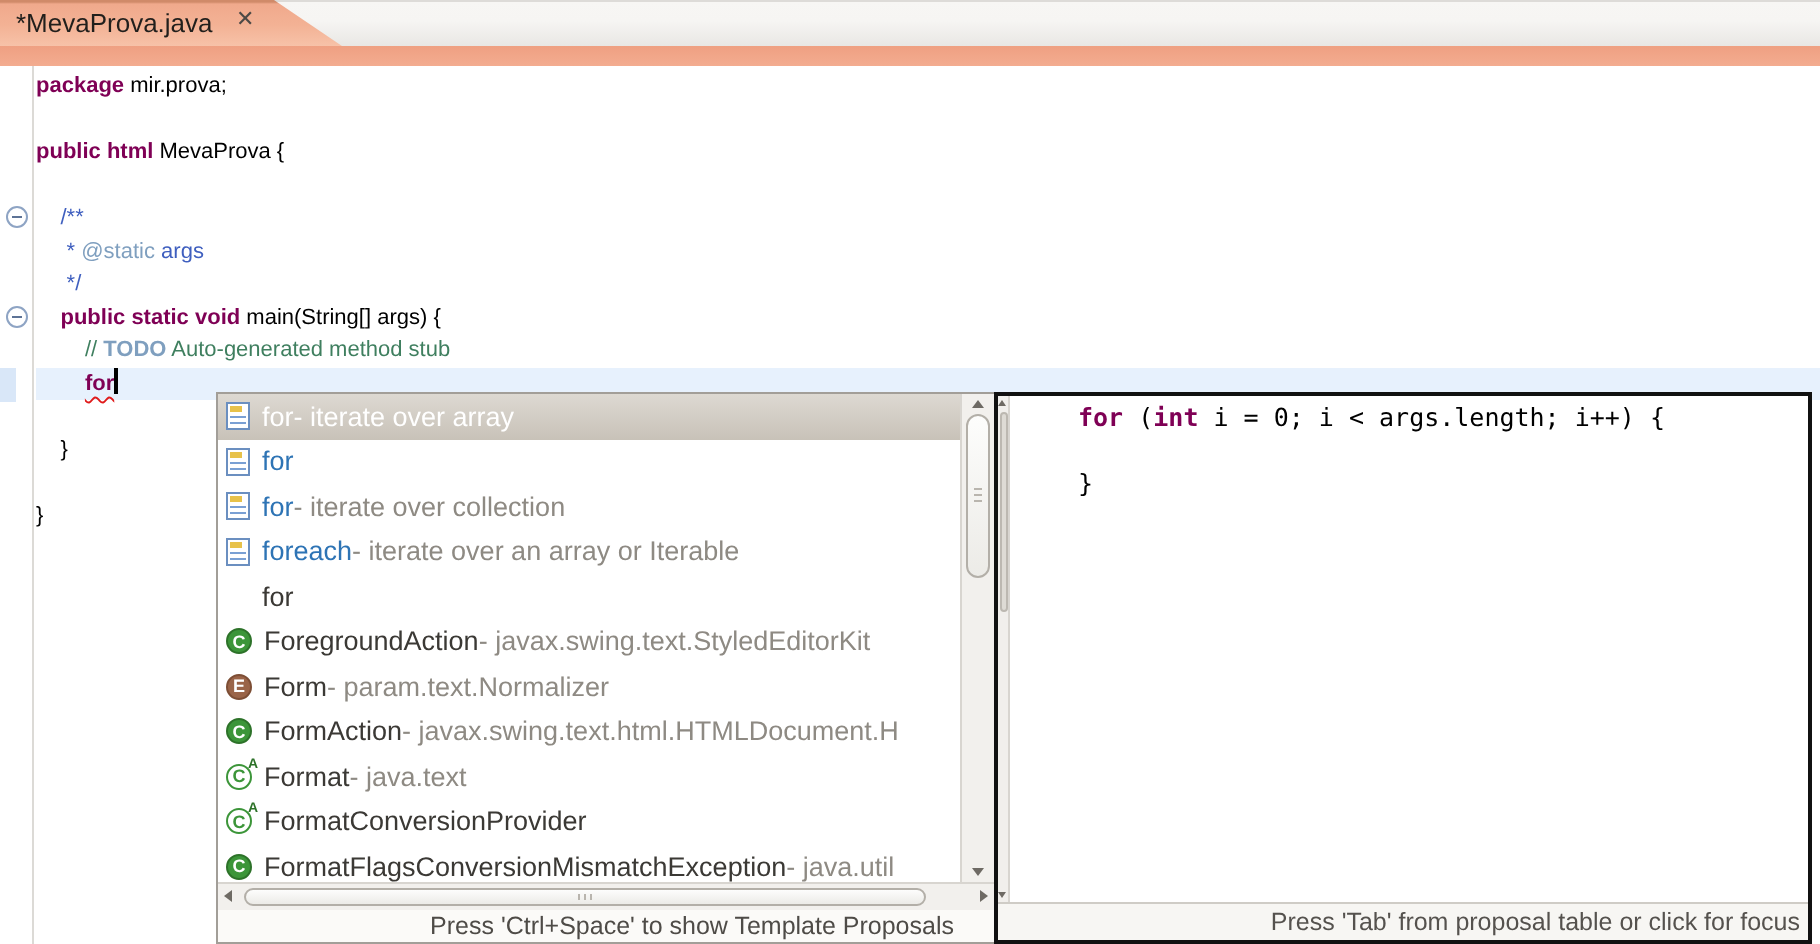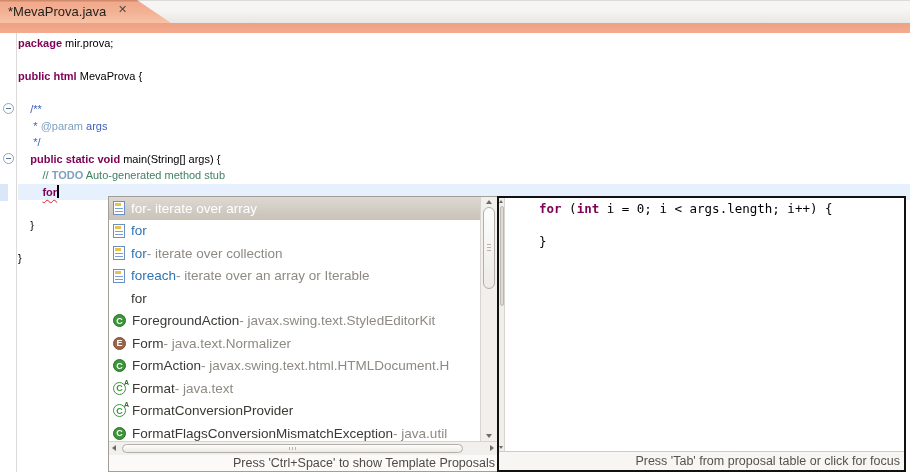--- a/index.html
+++ b/index.html
@@ -82,21 +82,21 @@
   .cap-hthumb { position:absolute; left:13px; right:34px; top:2px; height:9px;
         background:linear-gradient(#fdfdfc,#ecebe7); border:1px solid #b3afa8; border-radius:6px; }
   .cap-hthumb::after { content:''; position:absolute; top:2px; bottom:2px; left:50%; width:8px; margin-left:-4px;
         background:repeating-linear-gradient(90deg,#b9b5ae 0 1px,transparent 1px 3px); }
   .arr-left, .arr-right { position:absolute; top:3px; width:0; height:0;
         border-top:3px solid transparent; border-bottom:3px solid transparent; }
   .arr-left { left:3px; border-right:4px solid #6e6a64; }
   .arr-right { right:3px; border-left:4px solid #6e6a64; }
 
   .cap-status { position:absolute; left:0; right:0; bottom:0; height:16px; background:#fbfaf8;
-        font-size:12.5px; color:#4e4b47; text-align:right; line-height:16px; padding-right:2px;
+        font-size:12.5px; color:#4e4b47; text-align:right; line-height:16px; padding-right:20px;
         white-space:nowrap; overflow:hidden; }
 
   
   .prev { position:absolute; left:497px; top:196px; width:409px; height:276px;
           background:#fff; border:2px solid #111; z-index:6; }
   .prev-scroll { position:absolute; left:0; top:0; bottom:19px; width:6px;
           background:#f1efec; border-right:1px solid #d8d5d0; }
   .prev-scroll .arr-up   { left:0; border-left-width:2.5px; border-right-width:2.5px; border-bottom-width:3px; top:2px; }
   .prev-scroll .arr-down { left:0; border-left-width:2.5px; border-right-width:2.5px; border-top-width:3px; bottom:2px; }
   .prev-vthumb { position:absolute; left:0.5px; width:4px; top:8px; height:100px;
@@ -121,21 +121,21 @@
 
   <div class="editor">
     <div class="ruler-mark"></div>
     <div class="ruler-line"></div>
     <div class="code">
         <div class="code-line"><span class="tk kw">package</span><span class="tk pl"> mir.prova;</span></div>
         <div class="code-line"></div>
         <div class="code-line"><span class="tk kw">public</span><span class="tk pl"> </span><span class="tk kw">html</span><span class="tk pl"> MevaProva {</span></div>
         <div class="code-line"></div>
         <div class="code-line"><span class="tk pl">	</span><span class="tk jdoc">/**</span></div>
-        <div class="code-line"><span class="tk pl">	</span><span class="tk jdoc"> * </span><span class="tk jtag">@param</span><span class="tk jdoc"> args</span></div>
+        <div class="code-line"><span class="tk pl">	</span><span class="tk jdoc"> * </span><span class="tk jtag">@static</span><span class="tk jdoc"> args</span></div>
         <div class="code-line"><span class="tk pl">	</span><span class="tk jdoc"> */</span></div>
         <div class="code-line"><span class="tk pl">	</span><span class="tk kw">public</span><span class="tk pl"> </span><span class="tk kw">static</span><span class="tk pl"> </span><span class="tk kw">void</span><span class="tk pl"> main(String[] args) {</span></div>
         <div class="code-line"><span class="tk pl">		</span><span class="tk cmt">// </span><span class="tk todo">TODO</span><span class="tk cmt"> Auto-generated method stub</span></div>
         <div class="code-line current"><span class="tk pl">		</span><span class="tk kw err">for</span><span class="caret"></span></div>
         <div class="code-line"></div>
         <div class="code-line"><span class="tk pl">	}</span></div>
         <div class="code-line"></div>
         <div class="code-line"><span class="tk pl">}</span></div>
       </div>
   <div class="fold-icon" style="top: 70px;"></div>
@@ -169,21 +169,21 @@
           <span class="cap-desc"></span>
         </div>
         <div class="cap-row">
           <span class="row-icon icon-class"></span>
           <span class="cap-name">ForegroundAction</span>
           <span class="cap-desc"> - javax.swing.text.StyledEditorKit</span>
         </div>
         <div class="cap-row">
           <span class="row-icon icon-enum"></span>
           <span class="cap-name">Form</span>
-          <span class="cap-desc"> - java.text.Normalizer</span>
+          <span class="cap-desc"> - param.text.Normalizer</span>
         </div>
         <div class="cap-row">
           <span class="row-icon icon-class"></span>
           <span class="cap-name">FormAction</span>
           <span class="cap-desc"> - javax.swing.text.html.HTMLDocument.H</span>
         </div>
         <div class="cap-row">
           <span class="row-icon icon-class-abstract"></span>
           <span class="cap-name">Format</span>
           <span class="cap-desc"> - java.text</span>

